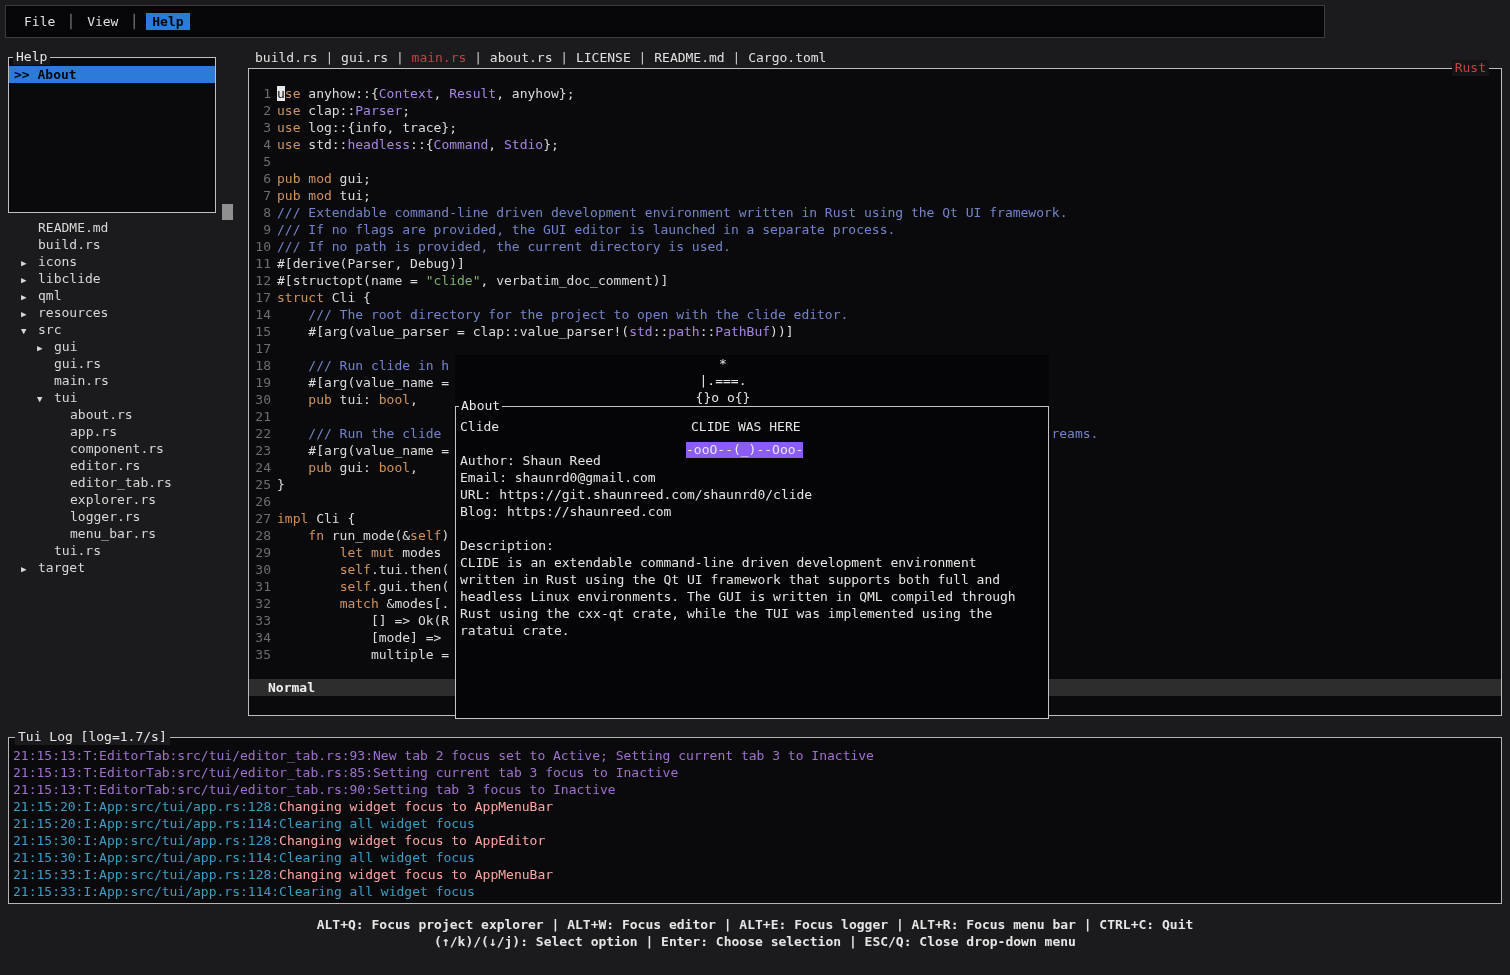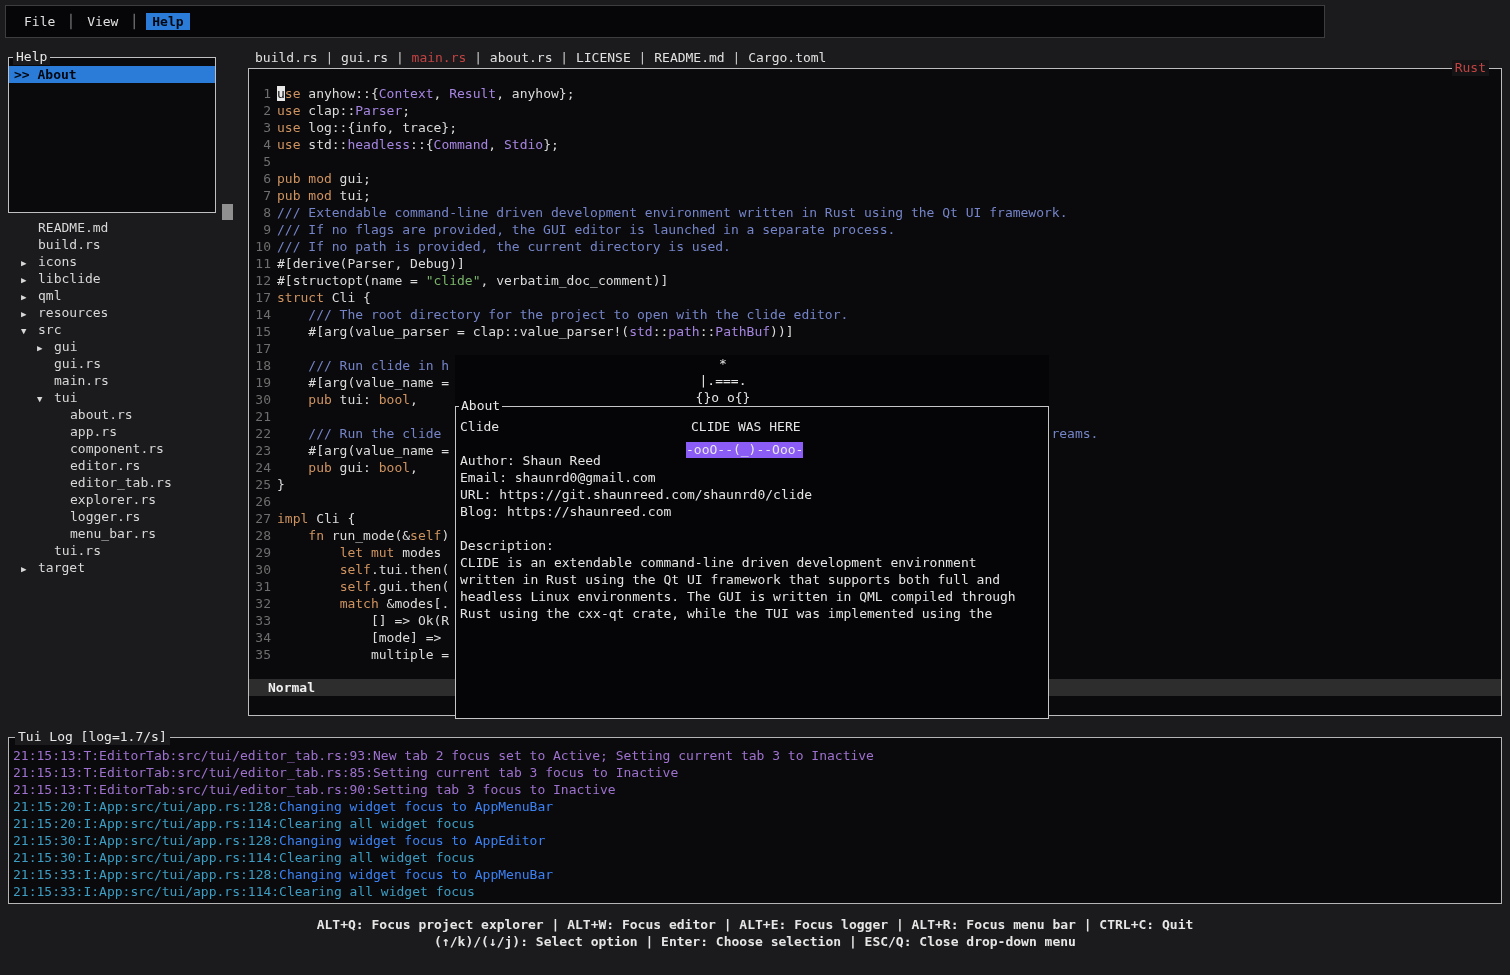--- a/index.html
+++ b/index.html
@@ -98,21 +98,21 @@
   .log-panel {
     position:absolute; left:8px; top:737px; width:1494px; height:167px;
     background:#0a0a0c; border:1px solid #b5b5b5;
   }
   .log-panel .panel-title { left:6px; }
   .log-entries { padding:9px 0 0 4px; }
   .log-line { height:17px; line-height:17px; white-space:pre; }
   .log-line.trace span { color:#9e72ce; }
   .log-line.info span { color:#3d9dc2; }
   .log-line.info_accent .log-prefix { color:#3d9dc2; }
-  .log-line.info_accent .log-msg { color:#3b82f6; }
+  .log-line.info_accent .log-msg { color:#fca5a5; }
 
   
   .help-bar { position:absolute; left:0; right:0; top:916px; text-align:center; font-weight:bold; }
   .help-line { height:17px; line-height:17px; white-space:pre; color:#e6e6e6; }
 </style>
 </head>
 <body>
 
 <div class="menu-bar">
   <div class="menu-items"><span class="menu-item">File</span><span class="menu-sep">│</span><span class="menu-item">View</span><span class="menu-sep">│</span><span class="menu-item active">Help</span></div>
@@ -211,20 +211,21 @@
         <div class="popup-row">Author: Shaun Reed</div>
         <div class="popup-row">Email: shaunrd0@gmail.com</div>
         <div class="popup-row">URL: https://git.shaunreed.com/shaunrd0/clide</div>
         <div class="popup-row">Blog: https://shaunreed.com</div>
         <div class="popup-row"></div>
         <div class="popup-row">Description:</div>
         <div class="popup-row">CLIDE is an extendable command-line driven development environment</div>
         <div class="popup-row">written in Rust using the Qt UI framework that supports both full and</div>
         <div class="popup-row">headless Linux environments. The GUI is written in QML compiled through</div>
         <div class="popup-row">Rust using the cxx-qt crate, while the TUI was implemented using the</div>
+        <div class="popup-row">ratatui crate.</div>
       </div>
   </div>
 </div>
 
 <div class="log-panel">
   <span class="panel-title">Tui Log [log=1.7/s]</span>
   <div class="log-entries">
       <div class="log-line trace"><span class="log-prefix">21:15:13:T:EditorTab:src/tui/editor_tab.rs:93:</span><span class="log-msg">New tab 2 focus set to Active; Setting current tab 3 to Inactive</span></div>
       <div class="log-line trace"><span class="log-prefix">21:15:13:T:EditorTab:src/tui/editor_tab.rs:85:</span><span class="log-msg">Setting current tab 3 focus to Inactive</span></div>
       <div class="log-line trace"><span class="log-prefix">21:15:13:T:EditorTab:src/tui/editor_tab.rs:90:</span><span class="log-msg">Setting tab 3 focus to Inactive</span></div>

